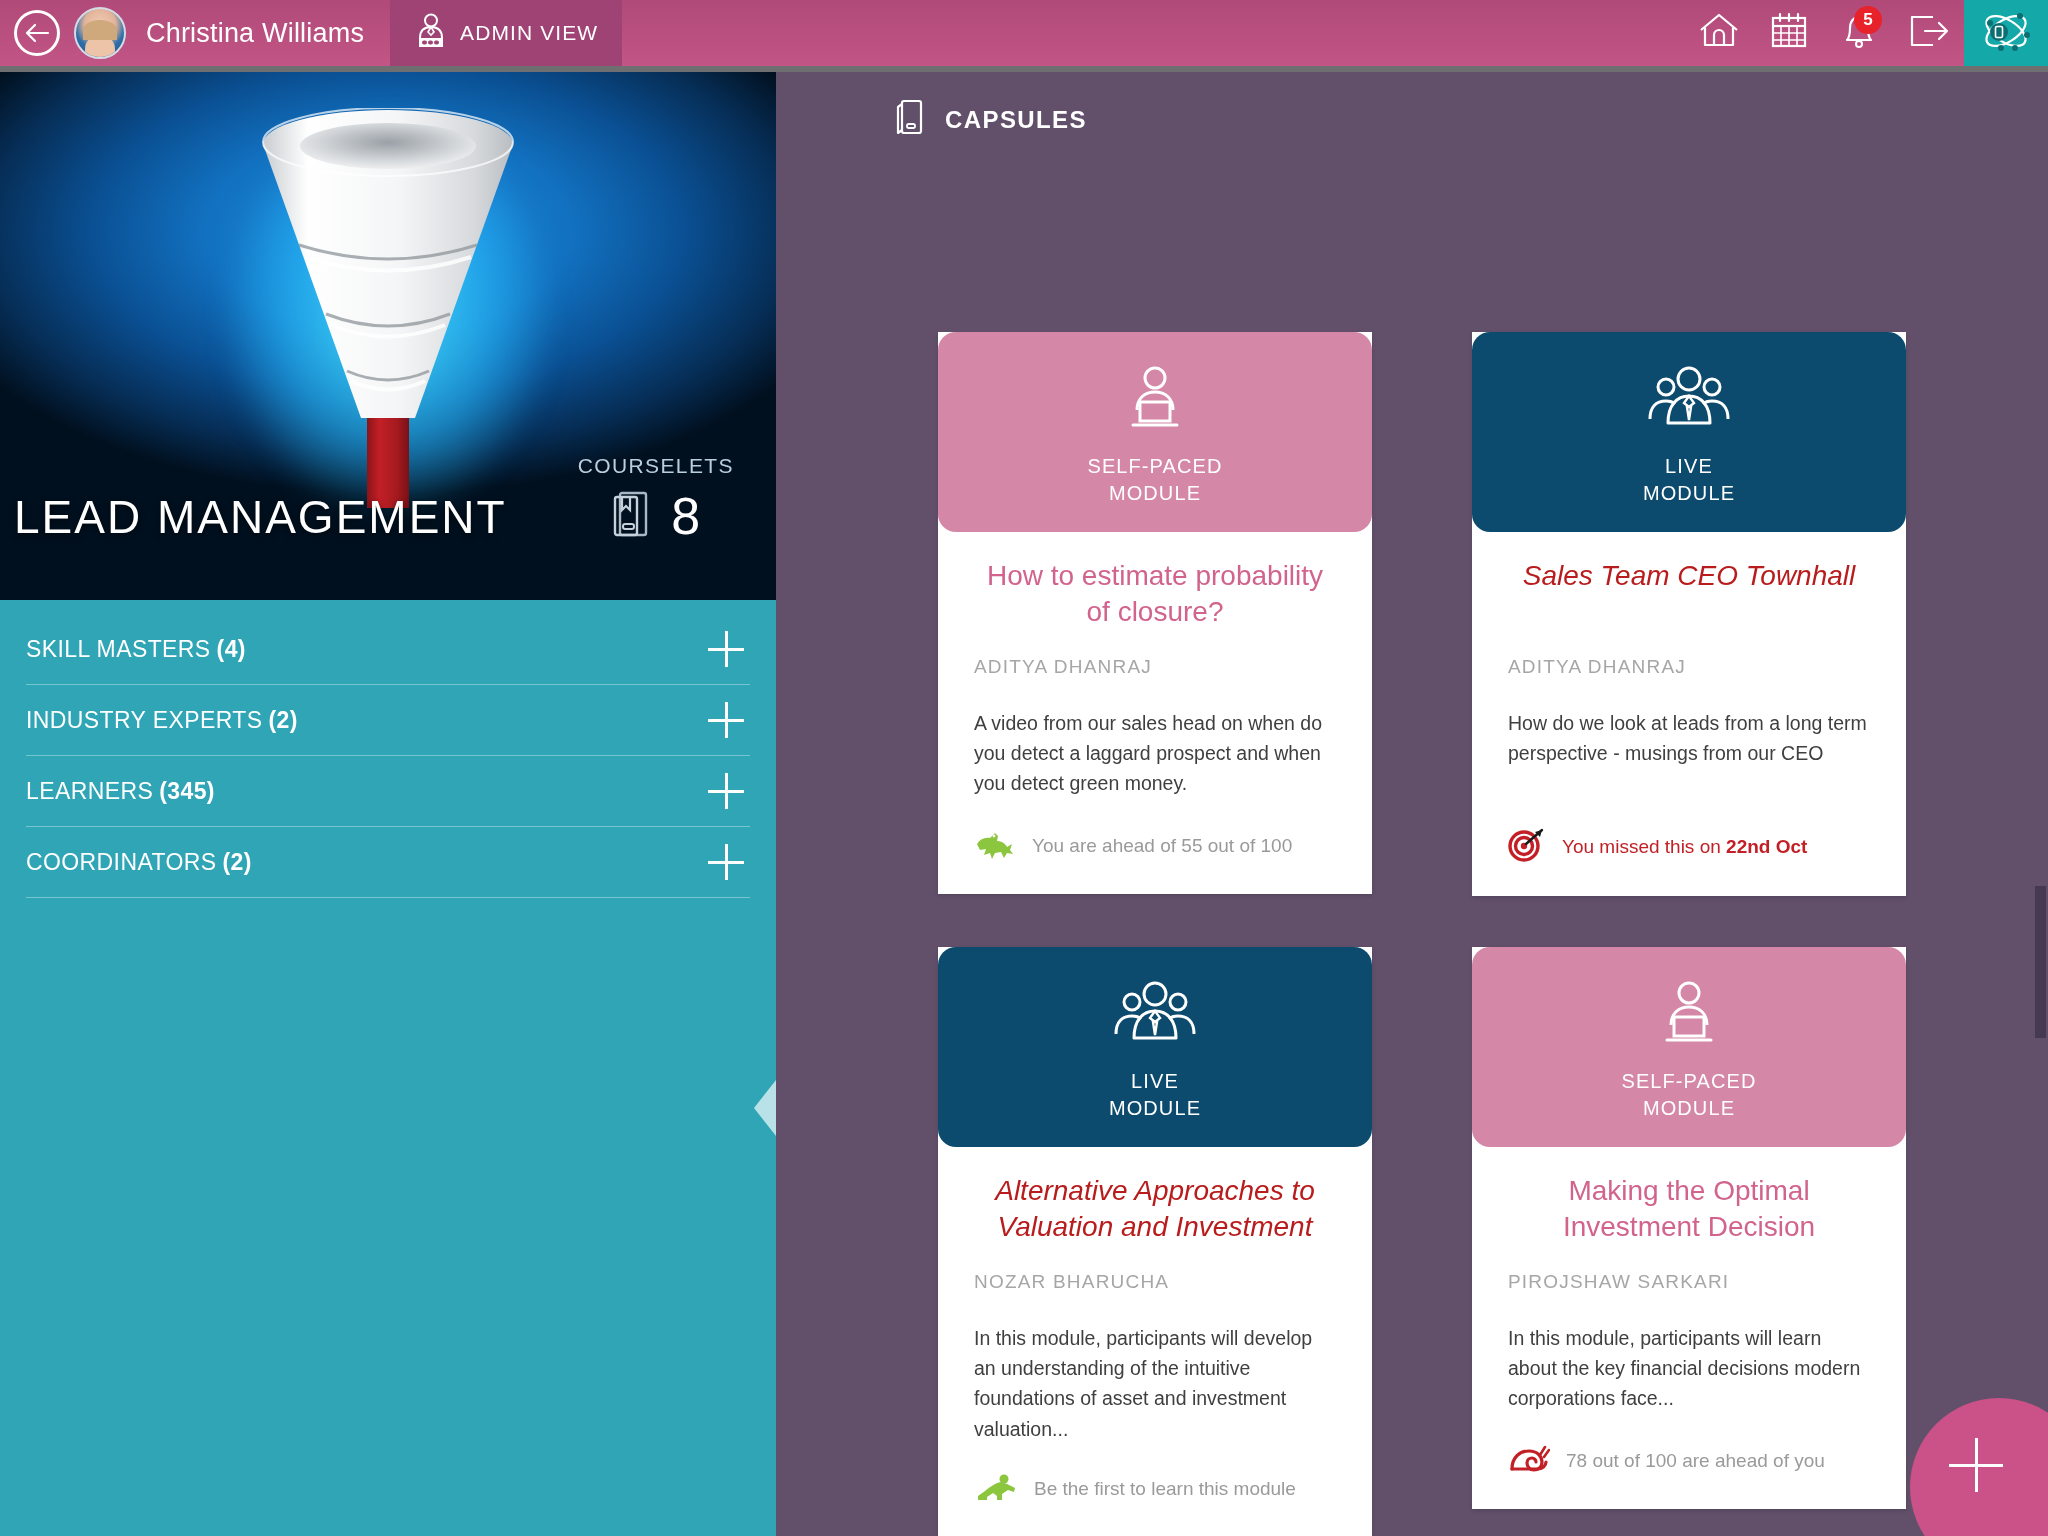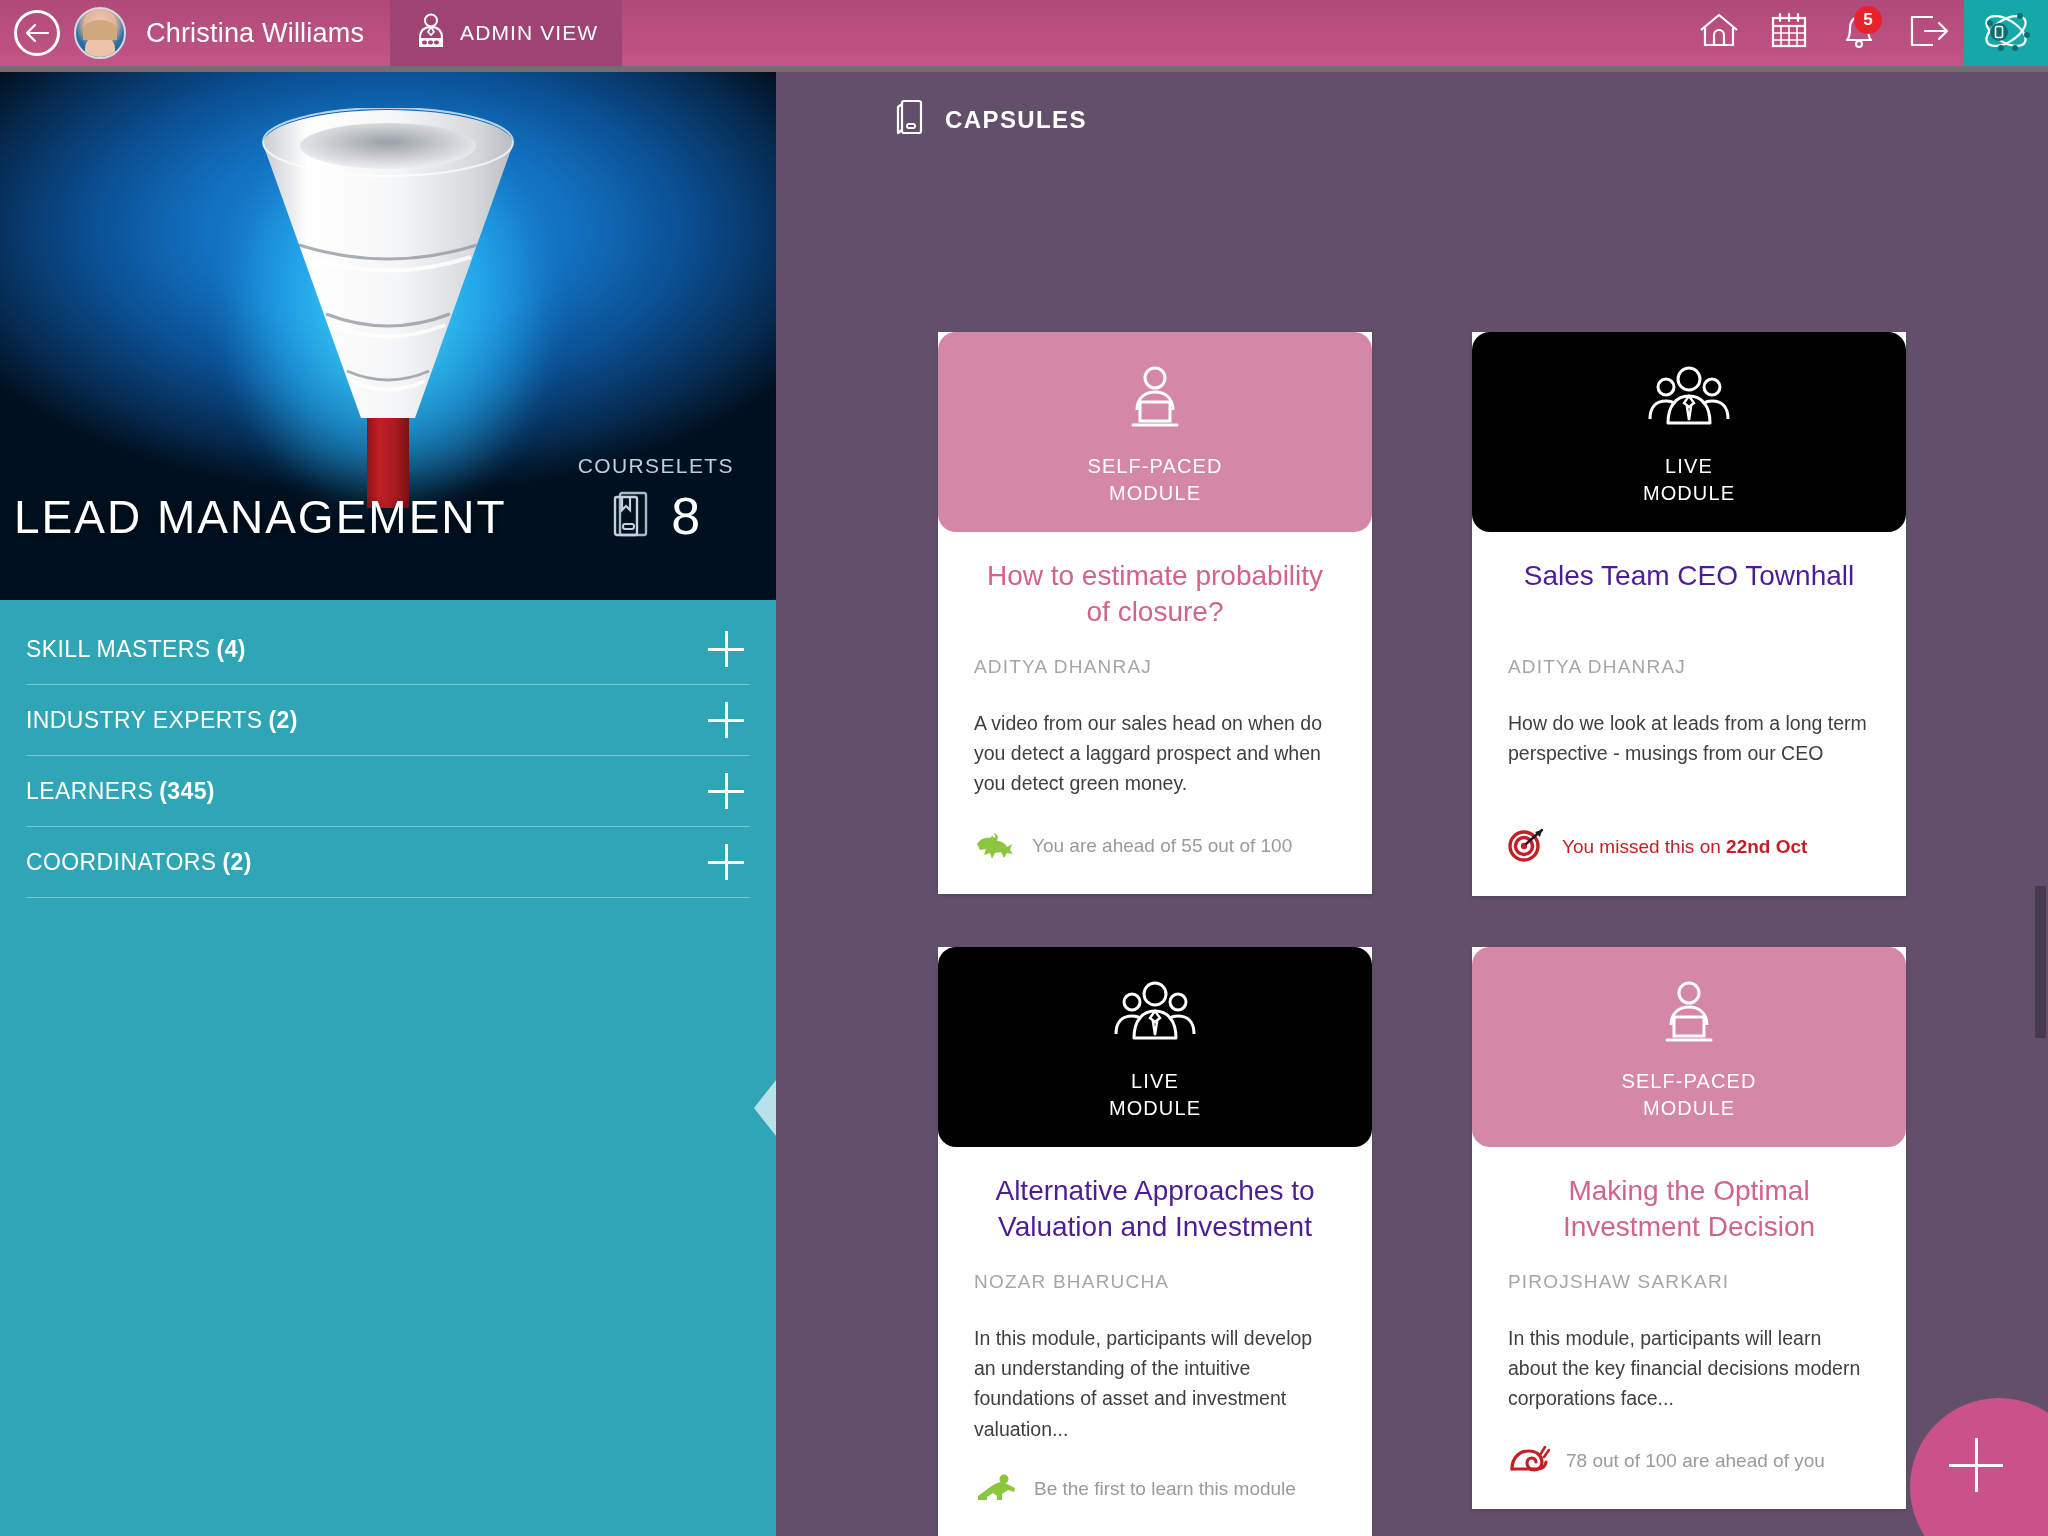--- a/index.html
+++ b/index.html
@@ -150,32 +150,32 @@
   }
   .card {
     position: absolute; width: 434px; background: #fff;
     box-shadow: 0 2px 4px rgba(0,0,0,.15);
   }
   .card-head {
     height: 200px; display: flex; flex-direction: column;
     align-items: center; justify-content: center; padding-top: 6px; border-radius: 18px;
   }
   .card-head.pink { background: #d487a6; }
-  .card-head.purple { background: #000000; }
+  .card-head.purple { background: #0c4a6e; }
   .card-head .mod-icon { margin-bottom: 14px; }
   .card-head .mod-label {
     color: #fff; font-size: 20px; letter-spacing: 1.1px; text-align: center; line-height: 1.35;
   }
   .card-body { padding: 26px 36px 30px 36px; }
   .card-title {
     font-size: 28px; text-align: center; line-height: 1.3; font-weight: 400;
     min-height: 78px;
   }
   .card-title.pink { color: #d1638c; }
-  .card-title.purple { color: #4c1d95; }
+  .card-title.purple { color: #b91c1c; font-style: italic; }
   .card-author {
     text-align: left; color: #a6a6a6; font-size: 19px; letter-spacing: 1.2px;
     margin-top: 20px;
   }
   .card-desc {
     color: #3f3f3f; font-size: 19.5px; line-height: 1.55; margin-top: 30px;
     min-height: 92px;
   }
   .card-status {
     display: flex; align-items: center; gap: 16px; margin-top: 28px;

